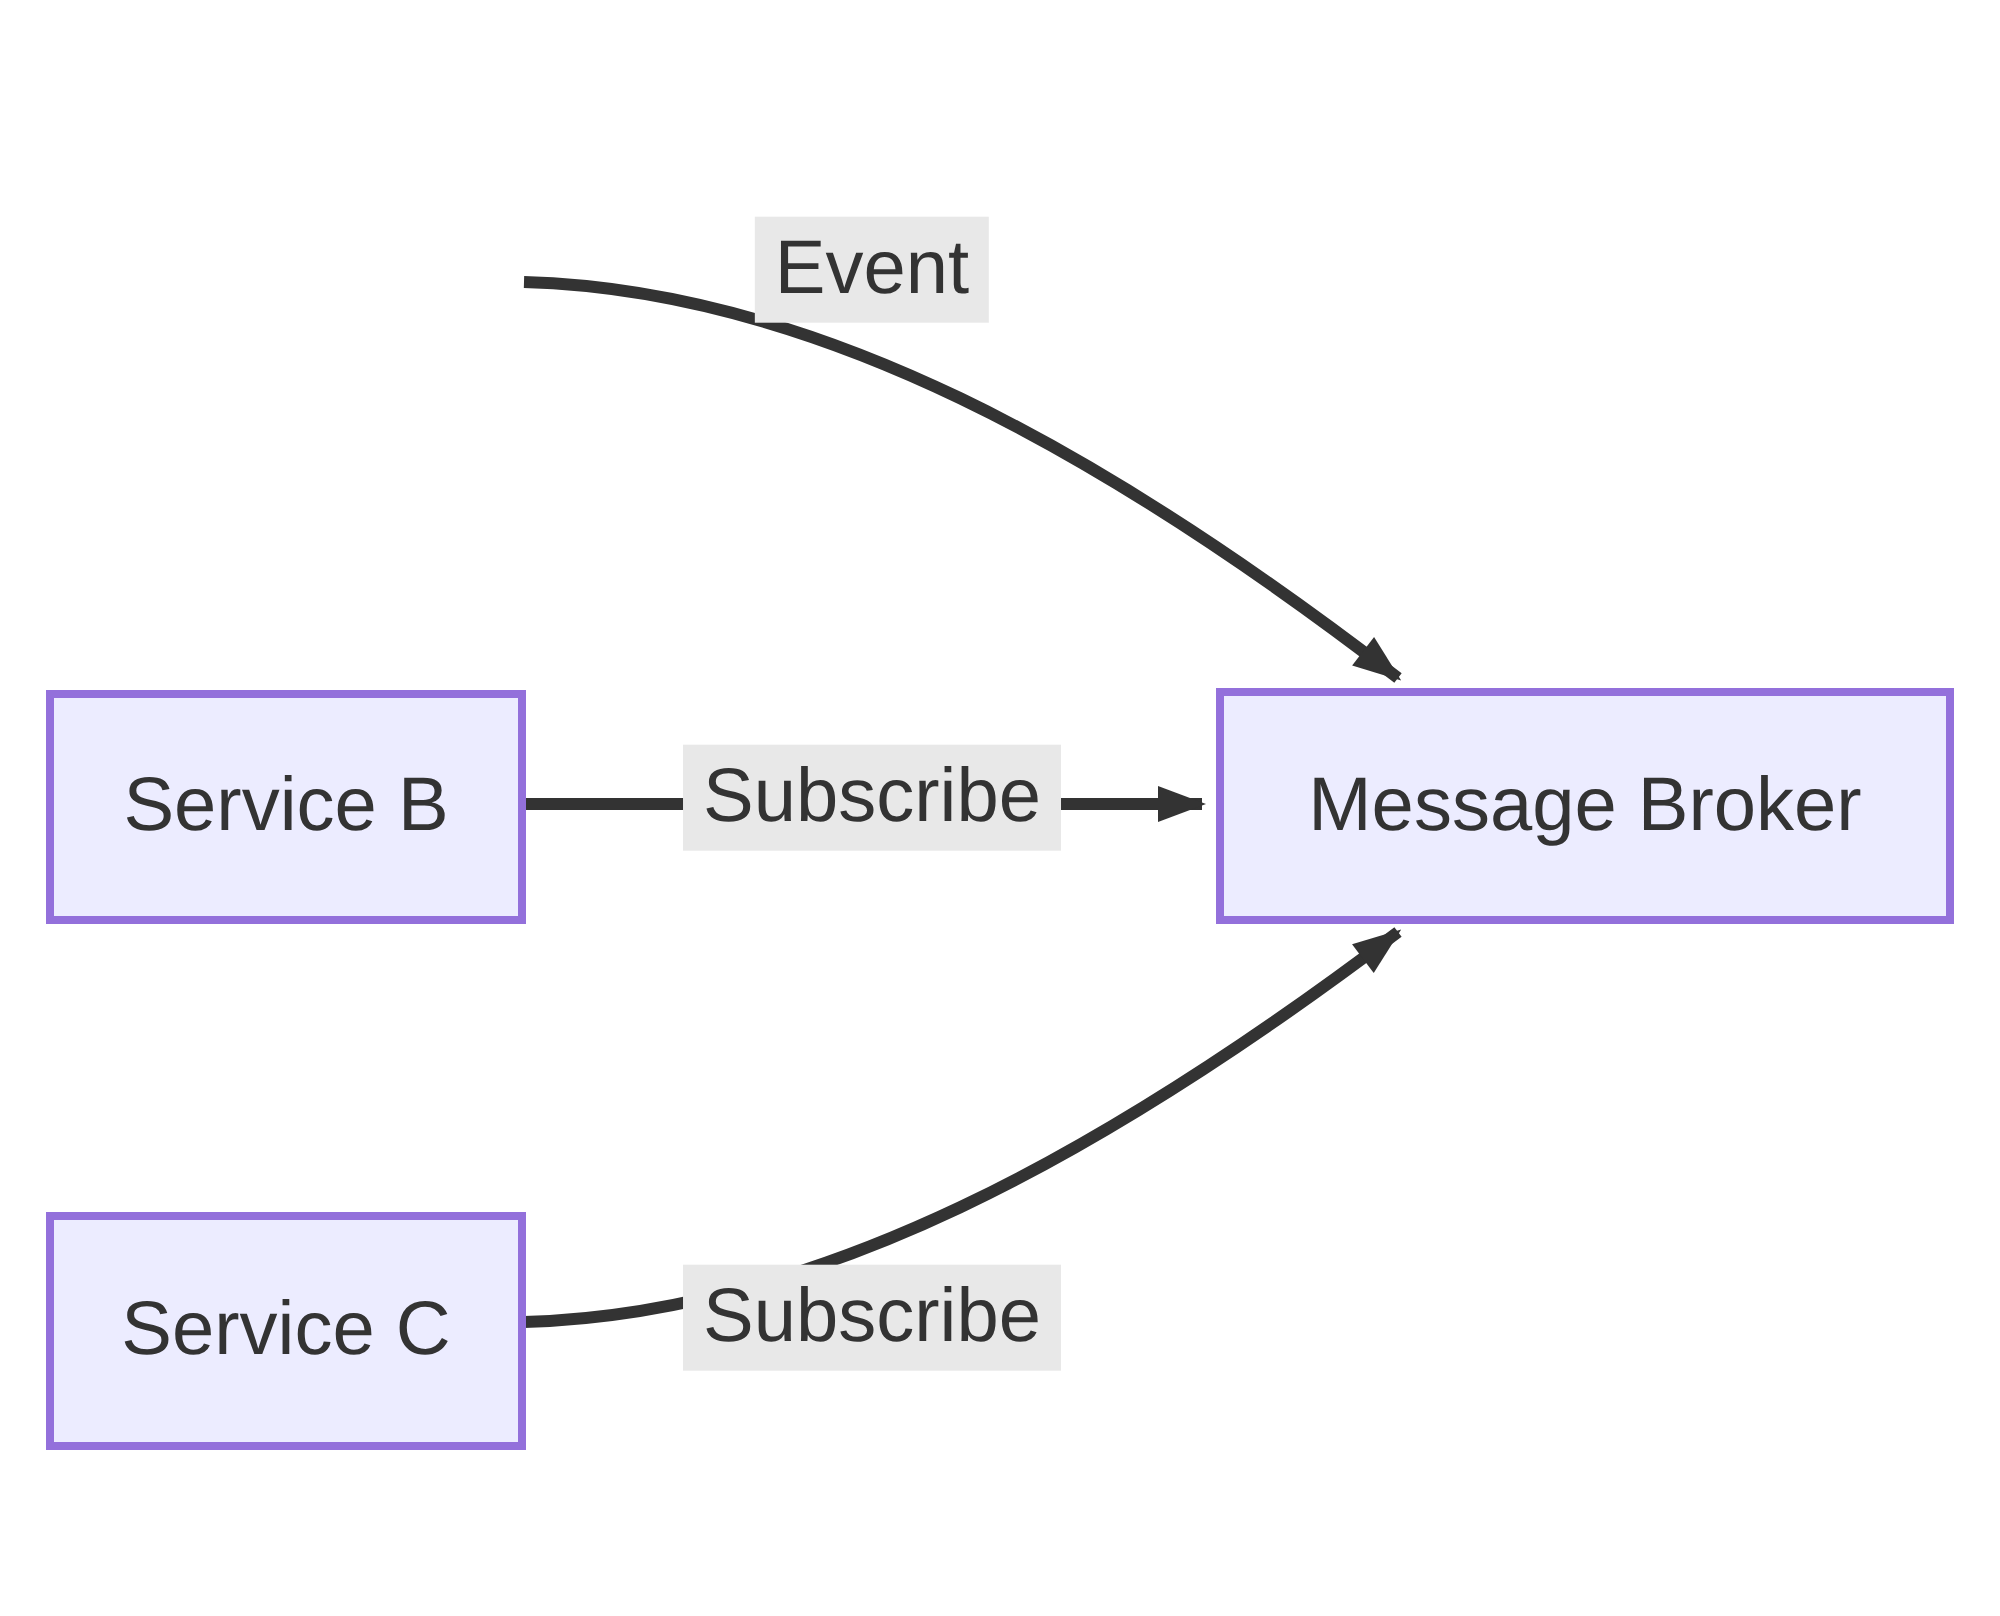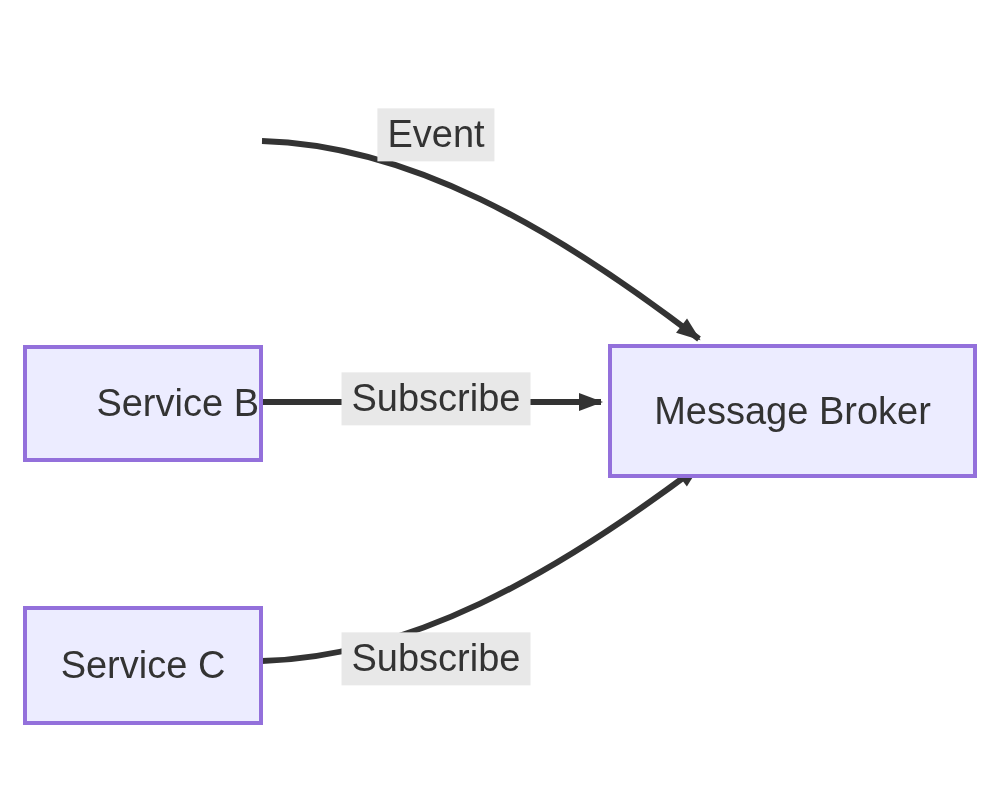--- a/index.html
+++ b/index.html
@@ -35,23 +35,23 @@
     background: var(--node-fill, #ececff);
     border: 4px solid var(--node-border, #9370db);
     color: var(--text, #333333);
     font-size: 38px;
     display: flex;
     align-items: center;
     justify-content: center;
     white-space: nowrap;
   }
   .node-a     { left: 23px;  top: 84px;  width: 240px; height: 115px; }
-  .node-b     { left: 23px;  top: 345px; width: 240px; height: 117px; justify-content: flex-end; }
+  .node-b     { left: 23px;  top: 345px; width: 240px; height: 117px; }
   .node-c     { left: 23px;  top: 606px; width: 240px; height: 119px; }
-  .node-broker{ left: 608px; top: 344px; width: 369px; height: 134px; }
+  .node-broker{ left: 608px; top: 344px; width: 369px; height: 118px; }
   .edge-label {
     position: absolute;
     transform: translate(-50%, -50%);
     background: var(--edge-label-bg, #e8e8e8);
     color: var(--text, #333333);
     font-size: 38px;
     line-height: 1.35;
     padding: 1px 10px;
     white-space: nowrap;
   }

